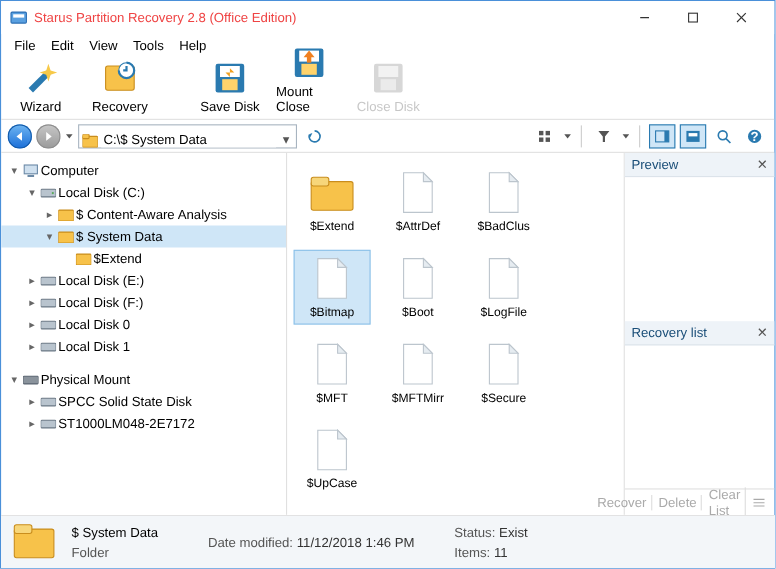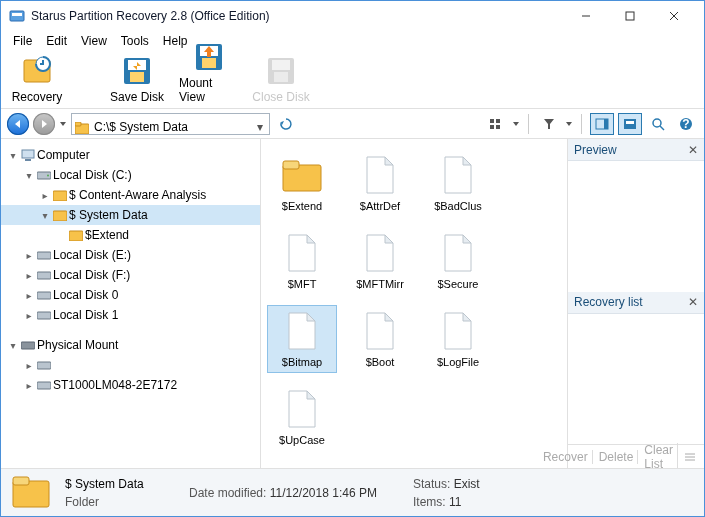--- a/index.html
+++ b/index.html
@@ -1,19 +1,19 @@
 <!DOCTYPE html>
 <html><head>
 <meta charset="utf-8">
 <style>
   * { box-sizing: border-box; margin: 0; padding: 0; font-family: "Segoe UI", Tahoma, sans-serif; font-size: 12px; }
   body { width: 705px; height: 517px; border: 1px solid #4a90d9; background: #fff; display: flex; flex-direction: column; overflow: hidden; }
   .titlebar { height: 30px; display: flex; align-items: center; padding: 0 8px; background: #fff; }
   .titlebar .icon { width:16px; height:16px; margin-right:6px; }
-  .titlebar .title { flex:1; font-size:12px; color:#0f172a; }
+  .titlebar .title { flex:1; font-size:12px; color:#ef4444; }
   .tb-btn { width:44px; height:28px; display:flex; align-items:center; justify-content:center; }
   .menu { height:20px; display:flex; align-items:center; padding: 0 6px; gap:2px; }
   .menu span { padding: 2px 6px; }
   .toolbar { height:58px; display:flex; align-items:flex-end; padding: 2px 6px 4px; gap:12px; border-bottom:1px solid #e0e0e0; }
   .tbitem { display:flex; flex-direction:column; align-items:center; gap:2px; width:60px; }
   .tbitem .tic { width:34px; height:34px; display:flex; align-items:center; justify-content:center; }
   .tbitem.disabled { color:#999; opacity:.55; }
   .navrow { height:30px; display:flex; align-items:center; padding: 3px 6px; gap:4px; border-bottom:1px solid #e0e0e0; }
   .navarrow { width:22px; height:22px; border-radius:50%; background:linear-gradient(#6fb6f2,#1a6ed8); display:flex; align-items:center; justify-content:center; box-shadow: inset 0 0 0 1px #1259a8; }
   .navarrow.dis { filter:grayscale(1); opacity:.65; }
@@ -91,20 +91,29 @@
   <span>Edit</span>
   <span>View</span>
   <span>Tools</span>
   <span>Help</span>
 </div>
 
 <div class="toolbar">
   <div class="tbitem">
     <div class="tic">
         <svg width="34" height="34">
+          <polygon points="6,26 22,10 26,14 10,30" fill="#2a7ab0"></polygon>
+          <polygon points="24,4 26,10 32,12 26,14 24,20 22,14 16,12 22,10" fill="#f7c948"></polygon>
+        </svg>
+      </div>
+    <span>Wizard</span>
+  </div>
+  <div class="tbitem">
+    <div class="tic">
+        <svg width="34" height="34">
           <rect x="4" y="6" width="26" height="22" rx="2" fill="#f7c24a" stroke="#c98d1d"></rect>
           <circle cx="23" cy="10" r="7" fill="#fff" stroke="#2a7ab0"></circle>
           <polyline points="20,10 23,10 23,6" fill="none" stroke="#2a7ab0" stroke-width="2"></polyline>
           <path d="M23 3 a7 7 0 1 1 -7 7" fill="none" stroke="#2a7ab0" stroke-width="2"></path>
         </svg>
       </div>
     <span>Recovery</span>
   </div>
   <div style="flex-basis:16px"></div>
   <div class="tbitem">
@@ -121,21 +130,21 @@
   <div class="tbitem">
     <div class="tic">
         <svg width="34" height="34">
           <rect x="4" y="4" width="26" height="26" rx="2" fill="#2a7ab0"></rect>
           <rect x="8" y="6" width="18" height="10" fill="#fff"></rect>
           <rect x="10" y="18" width="14" height="10" fill="#ffd36b"></rect>
           <polygon points="17,6 22,12 12,12" fill="#f08020"></polygon>
           <rect x="15" y="11" width="4" height="6" fill="#f08020"></rect>
         </svg>
       </div>
-    <span>Mount View</span>
+    <span>Mount Close</span>
   </div>
   <div class="tbitem disabled">
     <div class="tic">
         <svg width="34" height="34">
           <rect x="4" y="4" width="26" height="26" rx="2" fill="#b8b8b8"></rect>
           <rect x="8" y="6" width="18" height="10" fill="#e8e8e8"></rect>
           <rect x="10" y="18" width="14" height="10" fill="#dcdcdc"></rect>
         </svg>
       </div>
     <span>Close Disk</span>
@@ -318,20 +327,21 @@
         </span>
         <span>Physical Mount</span>
       </div>
     <div class="tnode ind2">
         <span class="exp">▸</span>
         <span class="ic">
           <svg width="14" height="10">
             <rect x="0" y="2" width="14" height="7" rx="1" fill="#b9c4ce" stroke="#6b7885"></rect>
           </svg>
         </span>
+        <span>SPCC Solid State Disk</span>
       </div>
     <div class="tnode ind2">
         <span class="exp">▸</span>
         <span class="ic">
           <svg width="14" height="10">
             <rect x="0" y="2" width="14" height="7" rx="1" fill="#b9c4ce" stroke="#6b7885"></rect>
           </svg>
         </span>
         <span>ST1000LM048-2E7172</span>
       </div>
@@ -362,20 +372,49 @@
             <div class="fic-file">
               <svg width="34" height="40">
                 <polygon points="4,2 22,2 30,10 30,38 4,38" fill="#fff" stroke="#bcc5cd"></polygon>
                 <polygon points="22,2 22,10 30,10" fill="#e6ecf1" stroke="#bcc5cd"></polygon>
               </svg>
             </div>
             <span>$BadClus</span>
           </div>
       </div>
       <div class="frow">
+        <div class="fitem sel">
+            <div class="fic-file">
+              <svg width="34" height="40">
+                <polygon points="4,2 22,2 30,10 30,38 4,38" fill="#fff" stroke="#bcc5cd"></polygon>
+                <polygon points="22,2 22,10 30,10" fill="#e6ecf1" stroke="#bcc5cd"></polygon>
+              </svg>
+            </div>
+            <span>$Bitmap</span>
+          </div>
+        <div class="fitem">
+            <div class="fic-file">
+              <svg width="34" height="40">
+                <polygon points="4,2 22,2 30,10 30,38 4,38" fill="#fff" stroke="#bcc5cd"></polygon>
+                <polygon points="22,2 22,10 30,10" fill="#e6ecf1" stroke="#bcc5cd"></polygon>
+              </svg>
+            </div>
+            <span>$Boot</span>
+          </div>
+        <div class="fitem">
+            <div class="fic-file">
+              <svg width="34" height="40">
+                <polygon points="4,2 22,2 30,10 30,38 4,38" fill="#fff" stroke="#bcc5cd"></polygon>
+                <polygon points="22,2 22,10 30,10" fill="#e6ecf1" stroke="#bcc5cd"></polygon>
+              </svg>
+            </div>
+            <span>$LogFile</span>
+          </div>
+      </div>
+      <div class="frow">
         <div class="fitem">
             <div class="fic-file">
               <svg width="34" height="40">
                 <polygon points="4,2 22,2 30,10 30,38 4,38" fill="#fff" stroke="#bcc5cd"></polygon>
                 <polygon points="22,2 22,10 30,10" fill="#e6ecf1" stroke="#bcc5cd"></polygon>
               </svg>
             </div>
             <span>$MFT</span>
           </div>
         <div class="fitem">
@@ -388,49 +427,20 @@
             <span>$MFTMirr</span>
           </div>
         <div class="fitem">
             <div class="fic-file">
               <svg width="34" height="40">
                 <polygon points="4,2 22,2 30,10 30,38 4,38" fill="#fff" stroke="#bcc5cd"></polygon>
                 <polygon points="22,2 22,10 30,10" fill="#e6ecf1" stroke="#bcc5cd"></polygon>
               </svg>
             </div>
             <span>$Secure</span>
-          </div>
-      </div>
-      <div class="frow">
-        <div class="fitem sel">
-            <div class="fic-file">
-              <svg width="34" height="40">
-                <polygon points="4,2 22,2 30,10 30,38 4,38" fill="#fff" stroke="#bcc5cd"></polygon>
-                <polygon points="22,2 22,10 30,10" fill="#e6ecf1" stroke="#bcc5cd"></polygon>
-              </svg>
-            </div>
-            <span>$Bitmap</span>
-          </div>
-        <div class="fitem">
-            <div class="fic-file">
-              <svg width="34" height="40">
-                <polygon points="4,2 22,2 30,10 30,38 4,38" fill="#fff" stroke="#bcc5cd"></polygon>
-                <polygon points="22,2 22,10 30,10" fill="#e6ecf1" stroke="#bcc5cd"></polygon>
-              </svg>
-            </div>
-            <span>$Boot</span>
-          </div>
-        <div class="fitem">
-            <div class="fic-file">
-              <svg width="34" height="40">
-                <polygon points="4,2 22,2 30,10 30,38 4,38" fill="#fff" stroke="#bcc5cd"></polygon>
-                <polygon points="22,2 22,10 30,10" fill="#e6ecf1" stroke="#bcc5cd"></polygon>
-              </svg>
-            </div>
-            <span>$LogFile</span>
           </div>
       </div>
       <div class="frow">
         <div class="fitem">
             <div class="fic-file">
               <svg width="34" height="40">
                 <polygon points="4,2 22,2 30,10 30,38 4,38" fill="#fff" stroke="#bcc5cd"></polygon>
                 <polygon points="22,2 22,10 30,10" fill="#e6ecf1" stroke="#bcc5cd"></polygon>
               </svg>
             </div>

